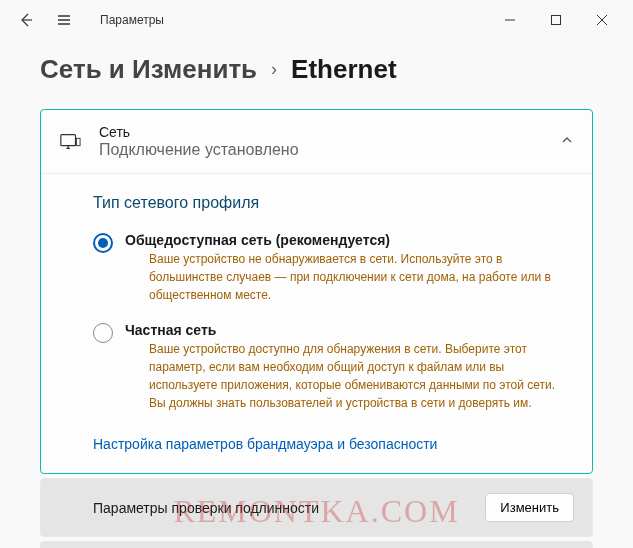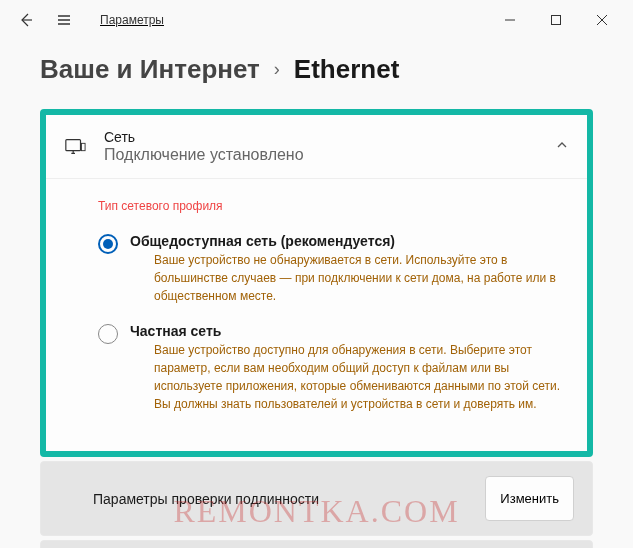--- a/index.html
+++ b/index.html
@@ -13,21 +13,20 @@
       height: 548px;
       background: #f9f9f9;
       overflow: hidden;
       position: relative;
     }
     .titlebar {
       height: 40px;
       display: flex;
       align-items: center;
       padding: 0 8px;
-      text-decoration: underline;
     }
     .titlebar-left {
       display: flex;
       align-items: center;
       gap: 18px;
       padding-left: 8px;
     }
     .back-btn, .menu-btn {
       width: 20px;
       height: 20px;
@@ -70,21 +69,21 @@
     .breadcrumb-sep {
       font-size: 18px;
       color: #666;
       font-weight: normal;
     }
     .content {
       padding: 0 40px;
     }
     .card {
       background: #fdfdfd;
-      border: 6px solid #14b8a6;
+      border: 1px solid #14b8a6;
       border-radius: 4px;
       margin-bottom: 4px;
     }
     .card-header {
       display: flex;
       align-items: center;
       padding: 14px 18px;
       cursor: pointer;
     }
     .card-icon {
@@ -107,22 +106,22 @@
       margin-top: 1px;
     }
     .chevron {
       color: #555;
     }
     .card-body {
       padding: 20px 20px 20px 52px;
       border-top: 1px solid #eee;
     }
     .section-label {
-      font-size: 12px;
-      color: #ef4444;
+      font-size: 16px;
+      color: #0c4a6e;
       margin-bottom: 20px;
     }
     .radio-option {
       display: flex;
       align-items: flex-start;
       gap: 12px;
       margin-bottom: 18px;
     }
     .radio {
       width: 20px;
@@ -178,21 +177,21 @@
       display: flex;
       align-items: center;
       padding: 14px 18px 14px 52px;
     }
     .row-title {
       font-size: 14px;
       color: #1a1a1a;
       flex: 1;
     }
     .row-btn {
-      padding: 14px 14px;
+      padding: 6px 14px;
       font-size: 13px;
       background: #fdfdfd;
       border: 1px solid #d0d0d0;
       border-radius: 4px;
       cursor: pointer;
     }
     .watermark {
       position: absolute;
       bottom: 18px;
       left: 50%;
@@ -236,21 +235,21 @@
     </div>
     <div class="win-btn">
       <svg width="10" height="10" viewBox="0 0 10 10">
           <path d="M0 0 L10 10 M10 0 L0 10" stroke="currentColor" stroke-width="1"></path>
         </svg>
     </div>
   </div>
 </div>
 
 <div class="breadcrumb">
-  <span class="breadcrumb-parent">Ваше и Интернет</span>
+  <span class="breadcrumb-parent">Сеть и Изменить</span>
   <span class="breadcrumb-sep">›</span>
   <span>Ethernet</span>
 </div>
 
 <div class="content">
 
   <div class="card">
     <div class="card-header">
       <div class="card-icon">
         <svg width="22" height="22" viewBox="0 0 24 24">
@@ -281,20 +280,21 @@
       </div>
 
       <div class="radio-option">
         <div class="radio"></div>
         <div class="radio-text">
           <div class="radio-title">Частная сеть</div>
           <div class="radio-desc">Ваше устройство доступно для обнаружения в сети. Выберите этот параметр, если вам необходим общий доступ к файлам или вы используете приложения, которые обмениваются данными по этой сети. Вы должны знать пользователей и устройства в сети и доверять им.</div>
         </div>
       </div>
 
+      <span class="link">Настройка параметров брандмауэра и безопасности</span>
     </div>
   </div>
 
   <div class="row-card">
     <div class="row-title">Параметры проверки подлинности</div>
     <button class="row-btn">Изменить</button>
   </div>
 
   <div class="row-card">
     

